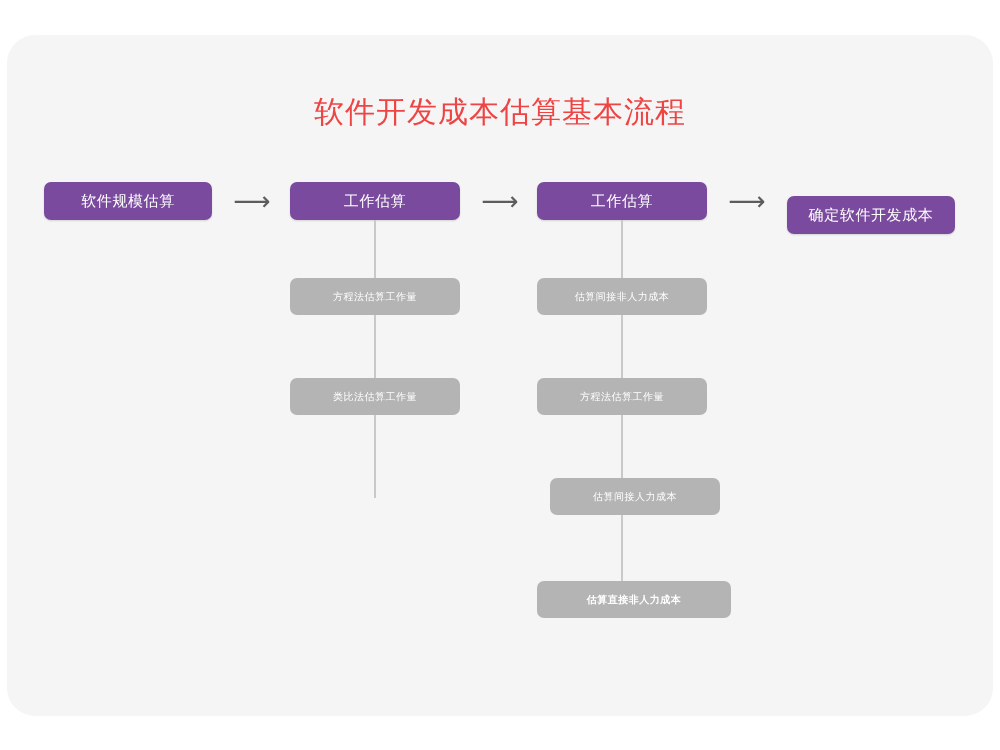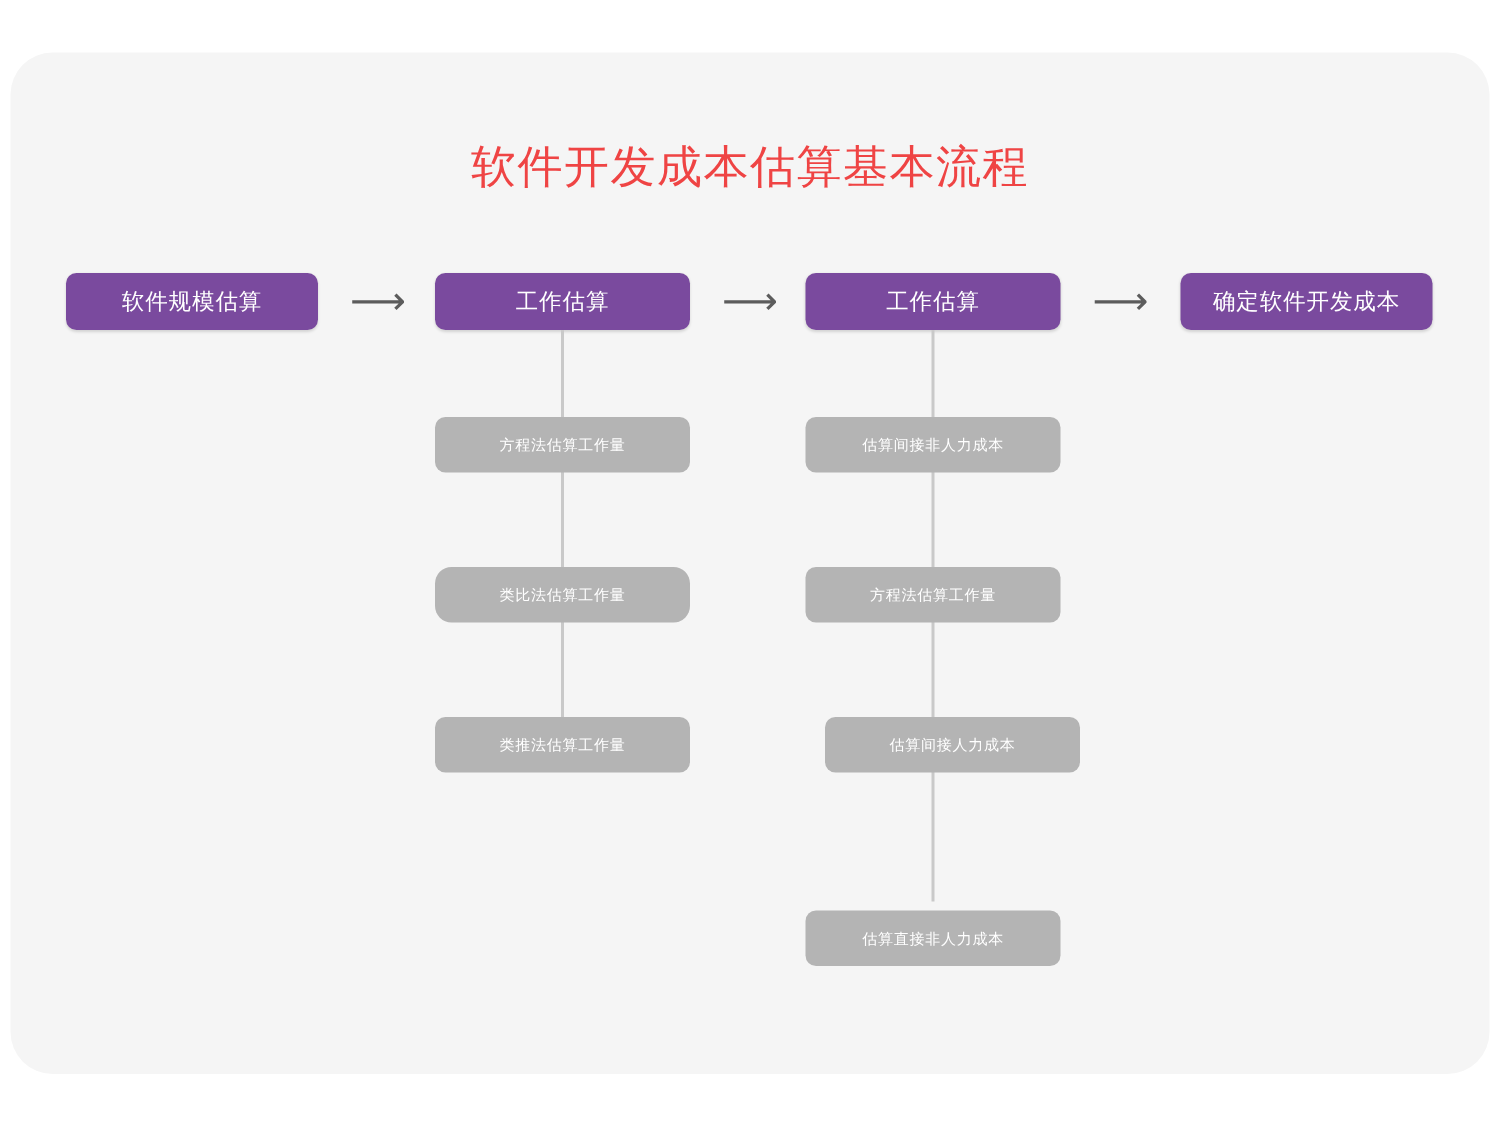--- a/index.html
+++ b/index.html
@@ -108,33 +108,32 @@
   <div class="arrow-connector" style="left:222px; top:184px; width:60px; height:34px;">⟶</div>
 
   <div class="node primary" style="left:290px; top:182px; width:170px; height:38px;">工作估算</div>
 
   <div class="arrow-connector" style="left:470px; top:184px; width:60px; height:34px;">⟶</div>
 
   <div class="node primary" style="left:537px; top:182px; width:170px; height:38px;">工作估算</div>
 
   <div class="arrow-connector" style="left:717px; top:184px; width:60px; height:34px;">⟶</div>
 
-  <div class="node primary" style="left:787px; top:182px; width:168px; height:38px;">确定软件开发成本</div>
+  <div class="node primary" style="left:787px; top:196px; width:168px; height:38px;">确定软件开发成本</div>
 
   <div class="spine" style="left:374px; top:220px; height:278px;"></div>
 
   <div class="node secondary" style="left:290px; top:278px; width:170px; height:37px;">方程法估算工作量</div>
 
-  <div class="node secondary" style="left:290px; top:378px; width:170px; height:37px;border-radius:11px;">类比法估算工作量</div>
+  <div class="node secondary" style="left:290px; top:378px; width:170px; height:37px;">类比法估算工作量</div>
 
-  <div class="node secondary" style="left:290px; top:478px; width:170px; height:37px;">类推法估算工作量</div>
 
   <div class="spine" style="left:621px; top:220px; height:381px;"></div>
 
   <div class="node secondary" style="left:537px; top:278px; width:170px; height:37px;text-align:center;">估算间接非人力成本</div>
 
   <div class="node secondary" style="left:537px; top:378px; width:170px; height:37px;">方程法估算工作量</div>
 
   <div class="node secondary" style="left:550px; top:478px; width:170px; height:37px;">估算间接人力成本</div>
 
-  <div class="node secondary" style="left:537px; top:607px; width:170px; height:37px;">估算直接非人力成本</div>
+  <div class="node secondary" style="left:537px; top:581px; width:194px; height:37px;font-weight:bold;">估算直接非人力成本</div>
 
 </div>
 
 </body></html>

